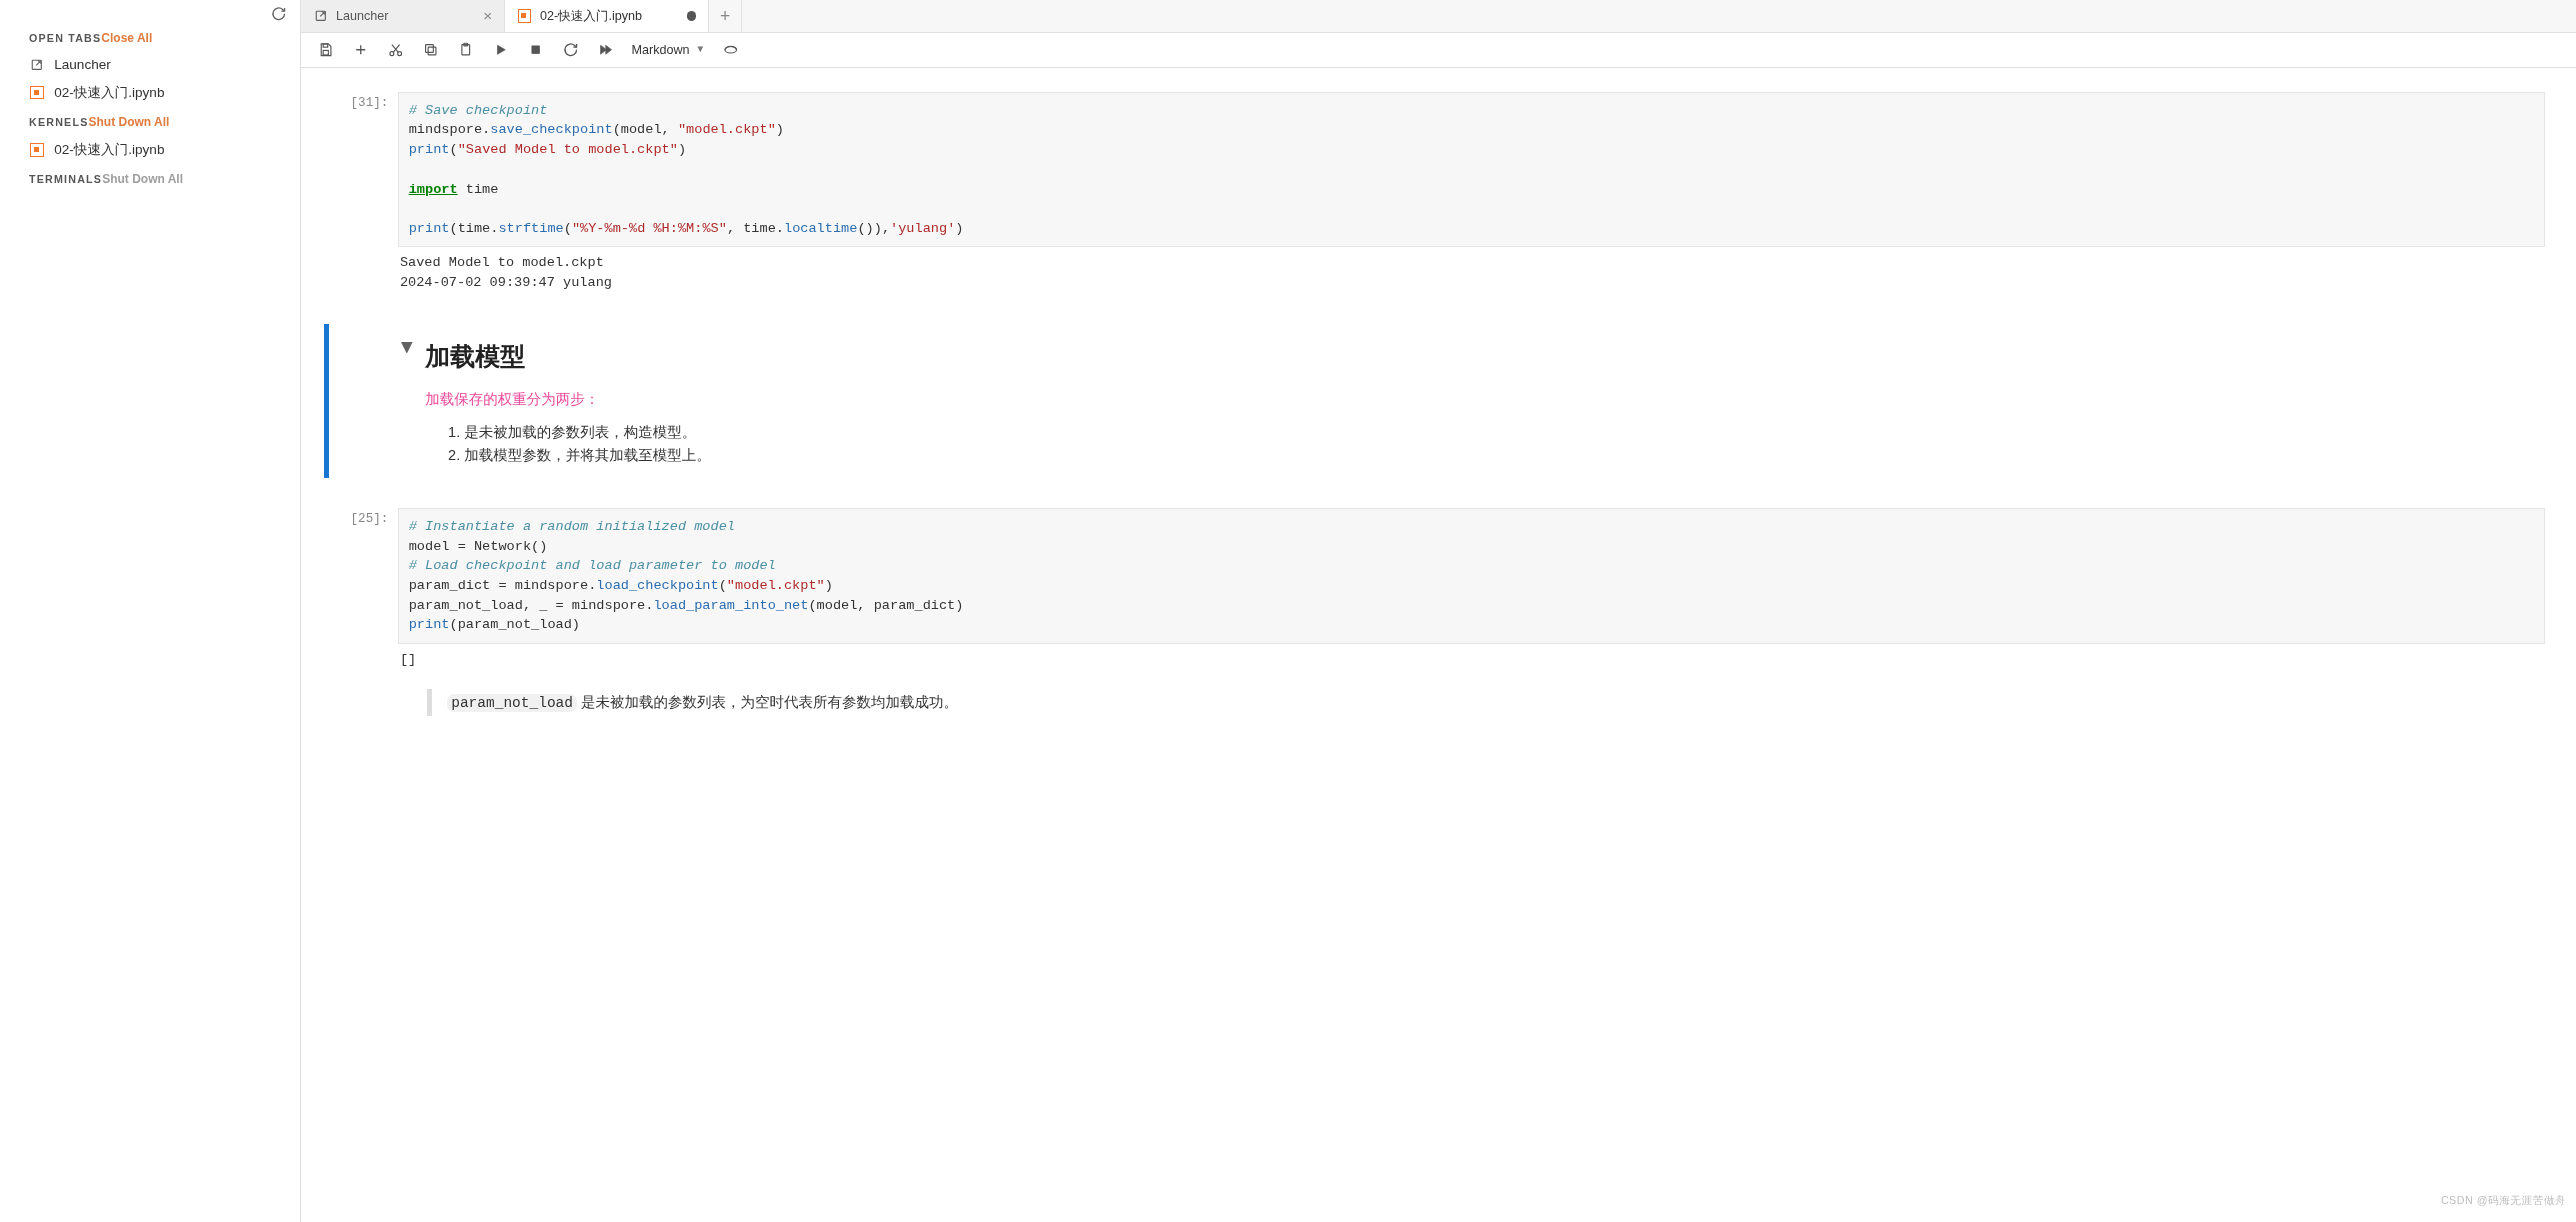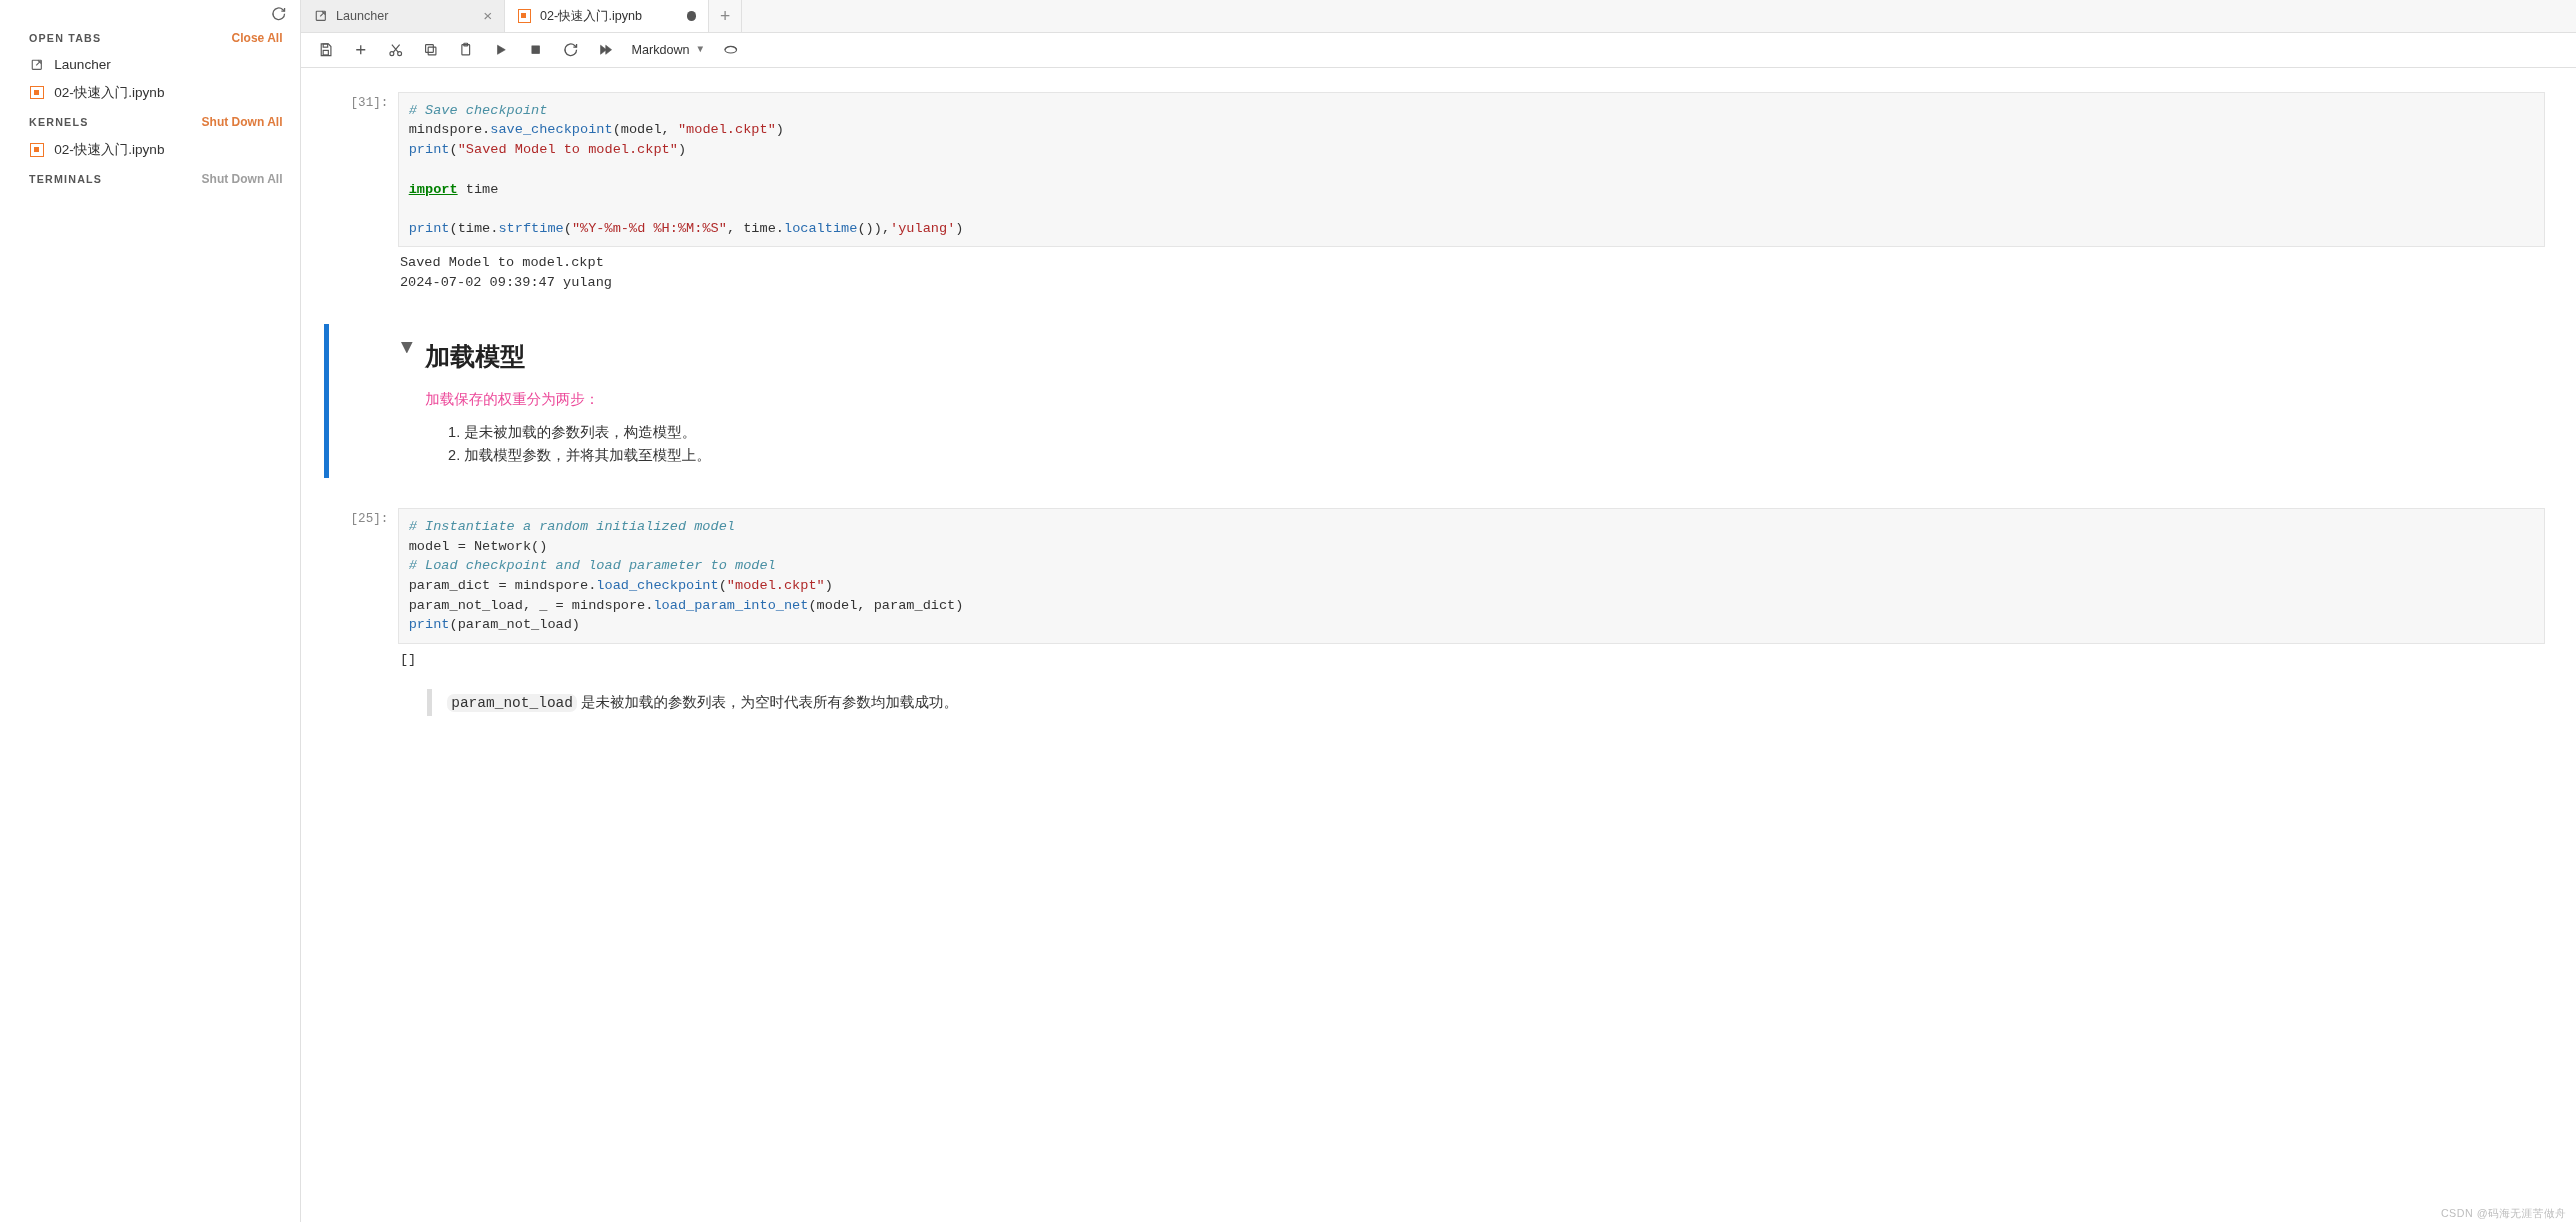--- a/index.html
+++ b/index.html
@@ -3,21 +3,21 @@
 <meta charset="utf-8">
 <style>
 * { box-sizing: border-box; margin: 0; padding: 0; }
 body { font-family: -apple-system, BlinkMacSystemFont, "Segoe UI", Helvetica, Arial, sans-serif; font-size: 12.6px; color: #333; background: #fff; overflow: hidden; }
 .app { display: flex; height: 100vh; }
 
 
 .sidebar { width: 301px; border-right: 1px solid #e0e0e0; display: flex; flex-direction: column; background: #fff; }
 .sb-refresh { display: flex; justify-content: flex-end; padding: 5.8px 13.6px 1.9px; }
 .sb-refresh svg { width: 15.5px; height: 15.5px; stroke: #616161; }
-.sb-section-head { display: flex; justify-content: space-between; align-items: center; padding: 7.8px 17.5px 5.8px 29px; font-size: 10.7px; letter-spacing: 1.2px; font-weight: 600; color: #555; text-transform: uppercase; gap: 44px; }
+.sb-section-head { display: flex; justify-content: flex-start; align-items: center; padding: 7.8px 17.5px 5.8px 29px; font-size: 10.7px; letter-spacing: 1.2px; font-weight: 600; color: #555; text-transform: uppercase; }
 .sb-action { color: #e07b3c; font-size: 12px; letter-spacing: 0; text-transform: none; font-weight: 700; cursor: pointer; }
 .sb-action.muted { color: #9e9e9e; }
 .sb-item { display: flex; align-items: center; gap: 9.7px; padding: 5.8px 17.5px 5.8px 29px; font-size: 13.6px; color: #333; cursor: pointer; }
 .icon-box { width: 15.5px; height: 15.5px; display: inline-flex; align-items: center; justify-content: center; }
 .icon-launcher svg { width: 13.6px; height: 13.6px; stroke: #616161; }
 .icon-notebook { width: 13.6px; height: 13.6px; border: 1.5px solid #f37726; position: relative; }
 .icon-notebook::after { content: ""; position: absolute; width: 4.8px; height: 4.8px; background: #f37726; top: 2.9px; left: 2.9px; }
 
 
 .main { flex: 1; display: flex; flex-direction: column; min-width: 0; }
@@ -61,21 +61,21 @@
 .c-call { color: #2a6db0; }
 .c-str { color: #b02929; }
 .c-kw { color: #008000; font-weight: 600; text-decoration: underline; }
 
 
 .note-block { display: flex; align-items: center; margin: 17.5px 0 0 29px; }
 .note-bar { width: 4.8px; height: 27px; background: #ddd; margin-right: 15.5px; }
 .note-text { font-size: 14.5px; color: #333; }
 .note-text .mono { font-family: Menlo, Monaco, "Courier New", monospace; background: #f1f1f1; padding: 1px 3.9px; border-radius: 7px; }
 
-.watermark { position: fixed; bottom: 1px; right: 9.7px; font-size: 10.7px; color: #bdbdbd; letter-spacing: 0.5px; }
+.watermark { position: fixed; bottom: 14px; right: 9.7px; font-size: 10.7px; color: #bdbdbd; letter-spacing: 0.5px; }
 </style>
 </head>
 <body>
 
 <div class="app">
 
   <div class="sidebar">
     <div class="sb-refresh">
       <svg viewBox="0 0 24 24" fill="none" stroke-width="2">
           <path d="M21 12a9 9 0 1 1-3-6.7L21 8"></path>

